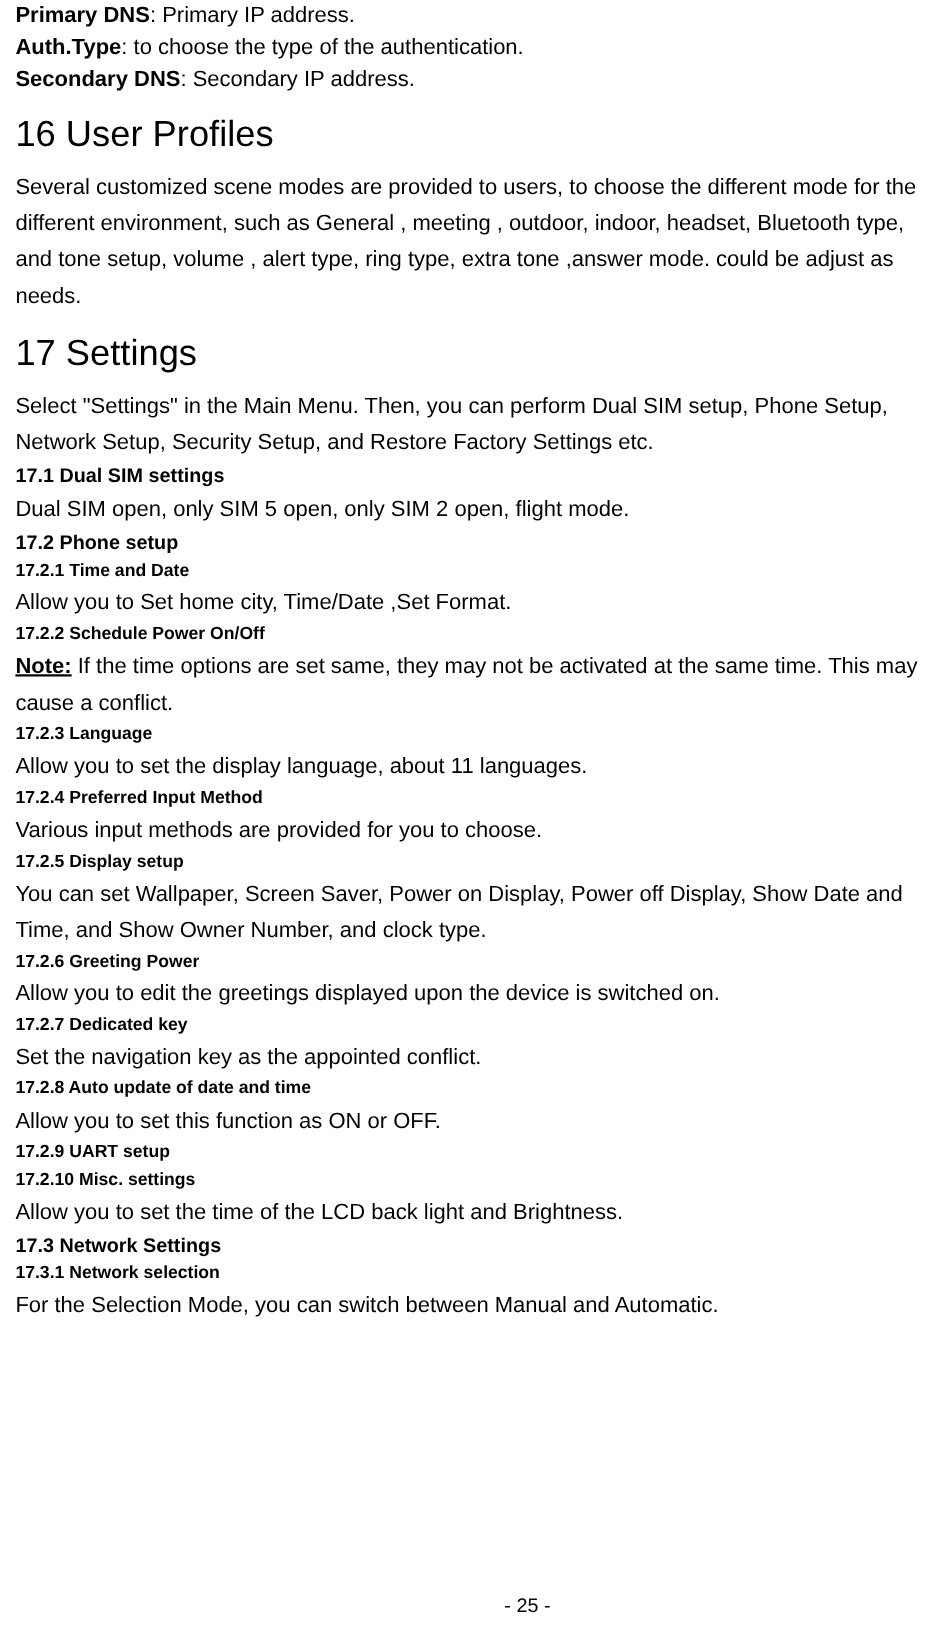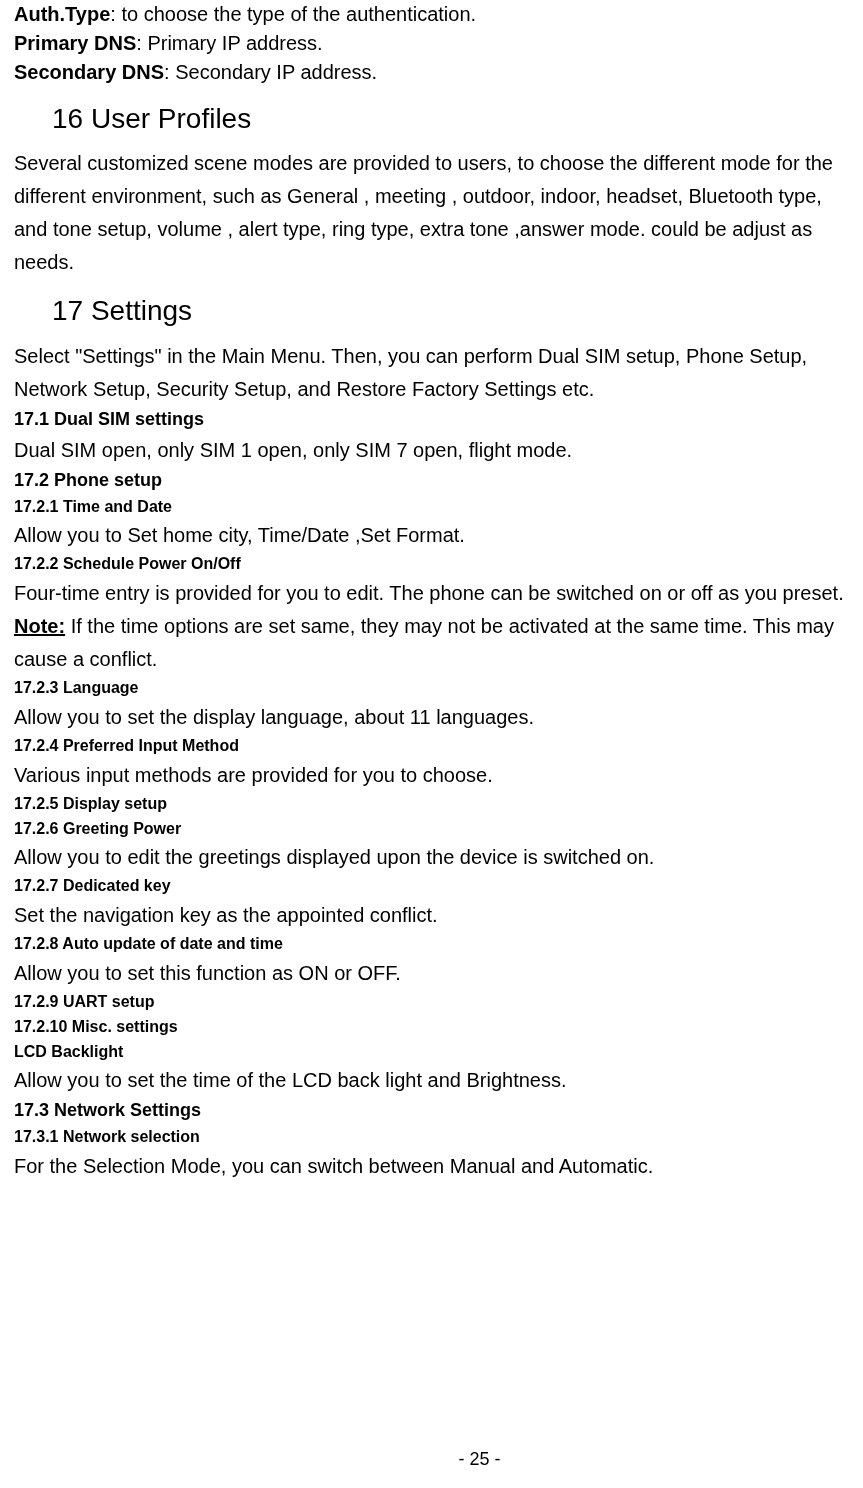--- a/index.html
+++ b/index.html
@@ -15,26 +15,25 @@
     position: relative;
     box-sizing: border-box;
     padding: 0 6px 0 14px;
   }
   .content {
     font-size: 20px;
     line-height: 1.65;
   }
   .b { font-weight: bold; text-decoration: underline; }
   .h1 {
-    font-size: 28px;
+    font-size: 33px;
     font-weight: 400;
     margin-top: 14px;
     margin-bottom: 10px;
     line-height: 1.3;
-    margin-left: 38px;
   }
   .h2 {
     font-size: 18px;
     font-weight: bold;
     line-height: 1.55;
   }
   .h3 {
     font-size: 16px;
     font-weight: bold;
     line-height: 1.55;
@@ -54,70 +53,69 @@
   .def { line-height: 1.45; }
   .def .term { font-weight: bold; }
   .para { line-height: 1.65; }
 </style>
 </head>
 <body>
 
 <div class="content">
 
   <p class="def">
-    <span class="term">Auth.Type</span><span>: to choose the type of the authentication.</span>
+    <span class="term">Primary DNS</span><span>: Primary IP address.</span>
   </p>
   <p class="def">
-    <span class="term">Primary DNS</span><span>: Primary IP address.</span>
+    <span class="term">Auth.Type</span><span>: to choose the type of the authentication.</span>
   </p>
   <p class="def">
     <span class="term">Secondary DNS</span><span>: Secondary IP address.</span>
   </p>
 
   <div class="h1">16 User Profiles</div>
   <p class="para">Several customized scene modes are provided to users, to choose the different mode for the different environment, such as General , meeting , outdoor, indoor, headset, Bluetooth type, and tone setup, volume , alert type, ring type, extra tone ,answer mode. could be adjust as needs.</p>
 
   <div class="h1">17 Settings</div>
   <p class="para">Select "Settings" in the Main Menu. Then, you can perform Dual SIM setup, Phone Setup, Network Setup, Security Setup, and Restore Factory Settings etc.</p>
 
   <div class="h2">17.1 Dual SIM settings</div>
-  <p class="para">Dual SIM open, only SIM 1 open, only SIM 7 open, flight mode.</p>
+  <p class="para">Dual SIM open, only SIM 5 open, only SIM 2 open, flight mode.</p>
 
   <div class="h2">17.2 Phone setup</div>
 
   <div class="h3">17.2.1 Time and Date</div>
   <p class="para">Allow you to Set home city, Time/Date ,Set Format.</p>
 
   <div class="h3">17.2.2 Schedule Power On/Off</div>
-  <p class="para">Four-time entry is provided for you to edit. The phone can be switched on or off as you preset.</p>
   <p class="para">
     <span class="b">Note:</span><span> If the time options are set same, they may not be activated at the same time. This may cause a conflict.</span>
   </p>
 
   <div class="h3">17.2.3 Language</div>
   <p class="para">Allow you to set the display language, about 11 languages.</p>
 
   <div class="h3">17.2.4 Preferred Input Method</div>
   <p class="para">Various input methods are provided for you to choose.</p>
 
   <div class="h3">17.2.5 Display setup</div>
+  <p class="para">You can set Wallpaper, Screen Saver, Power on Display, Power off Display, Show Date and Time, and Show Owner Number, and clock type.</p>
 
   <div class="h3">17.2.6 Greeting Power</div>
   <p class="para">Allow you to edit the greetings displayed upon the device is switched on.</p>
 
   <div class="h3">17.2.7 Dedicated key</div>
   <p class="para">Set the navigation key as the appointed conflict.</p>
 
   <div class="h3">17.2.8 Auto update of date and time</div>
   <p class="para">Allow you to set this function as ON or OFF.</p>
 
   <div class="h3">17.2.9 UART setup</div>
 
   <div class="h3">17.2.10 Misc. settings</div>
-  <div class="h3">LCD Backlight</div>
   <p class="para">Allow you to set the time of the LCD back light and Brightness.</p>
 
   <div class="h2">17.3 Network Settings</div>
   <div class="h3">17.3.1 Network selection</div>
   <p class="para">For the Selection Mode, you can switch between Manual and Automatic.</p>
 
 </div>
 
 <div class="page-num">- 25 -</div>
 

